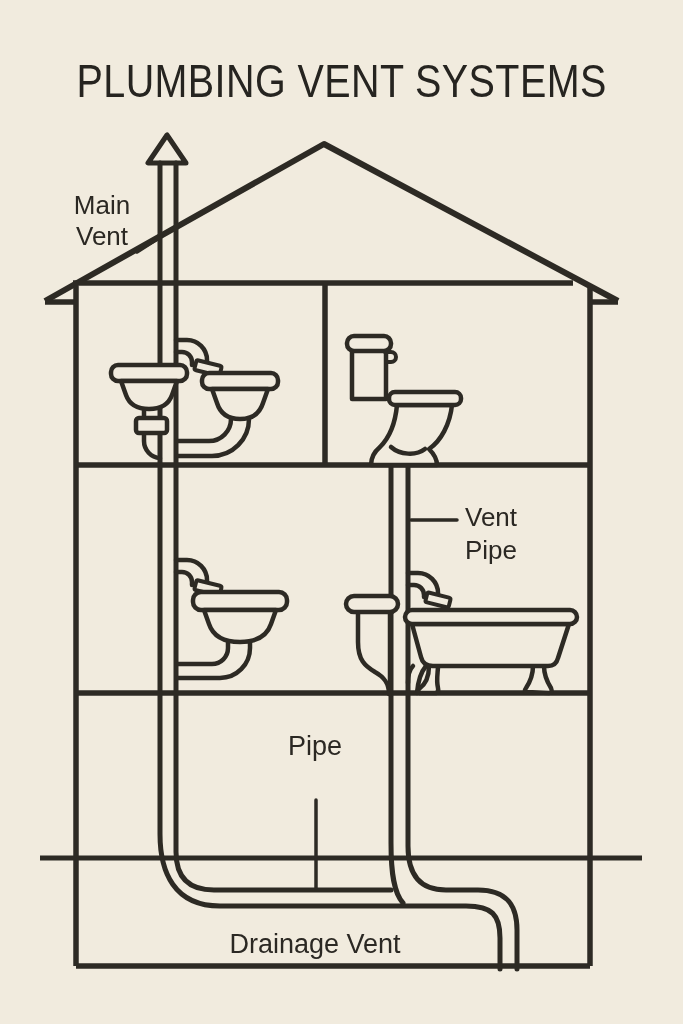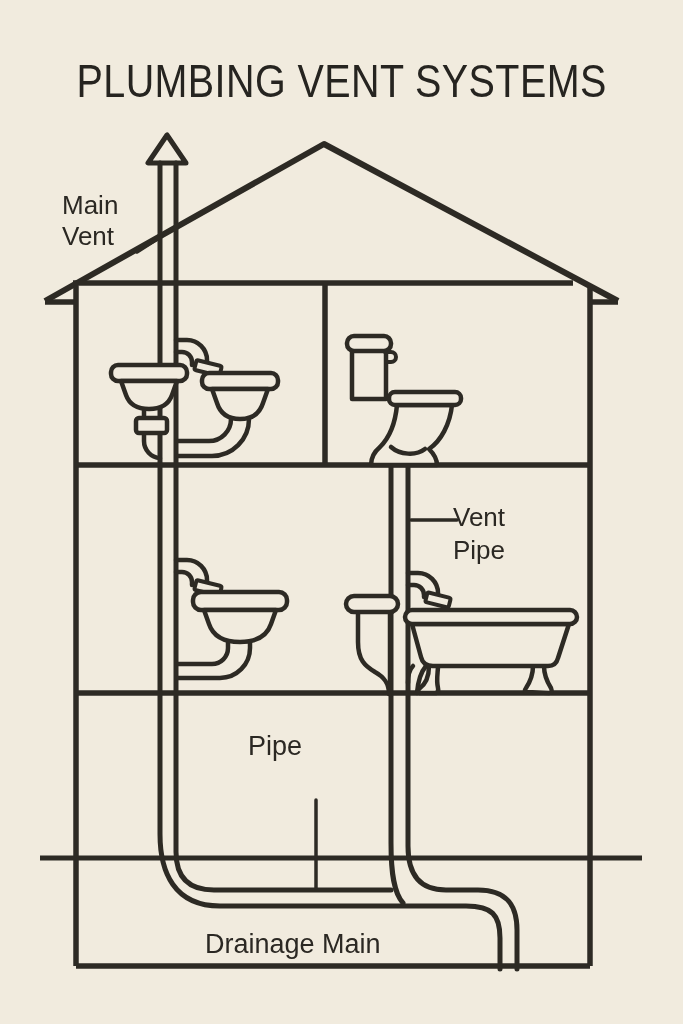--- a/index.html
+++ b/index.html
@@ -11,21 +11,21 @@
   }
   .canvas svg{position:absolute;left:0;top:0;}
   .title{
     position:absolute;top:56px;left:0;width:683px;
     text-align:center;color:#262420;
     font-weight:400;font-size:47px;line-height:50px;
     letter-spacing:0.5px;
   }
   .title span{display:inline-block;transform:scaleX(0.84);transform-origin:50% 50%;white-space:nowrap;}
   .label{
-    position:absolute;color:#2b2823;
+    position:absolute;color:#2b2823;text-align:center;
     font-weight:500;font-size:26px;line-height:31px;
   }
   .label div{white-space:nowrap;}
   .lbl-main-vent{left:62px;top:190px;width:80px;}
   .lbl-vent-pipe{left:453px;top:501px;width:76px;line-height:33px;}
   .lbl-drain-upper{left:248px;top:729px;width:134px;font-size:27px;line-height:35px;}
   .lbl-drain-lower{left:205px;top:929px;width:220px;font-size:27px;}
 </style>
 </head>
 <body>
@@ -129,16 +129,16 @@
   <div class="label lbl-vent-pipe">
     <div>Vent</div>
     <div>Pipe</div>
   </div>
 
   <div class="label lbl-drain-upper">
     <div>Pipe</div>
   </div>
 
   <div class="label lbl-drain-lower">
-    <div>Drainage Main</div>
+    <div>Drainage Vent</div>
   </div>
 
 </div>
 
 </body></html>

